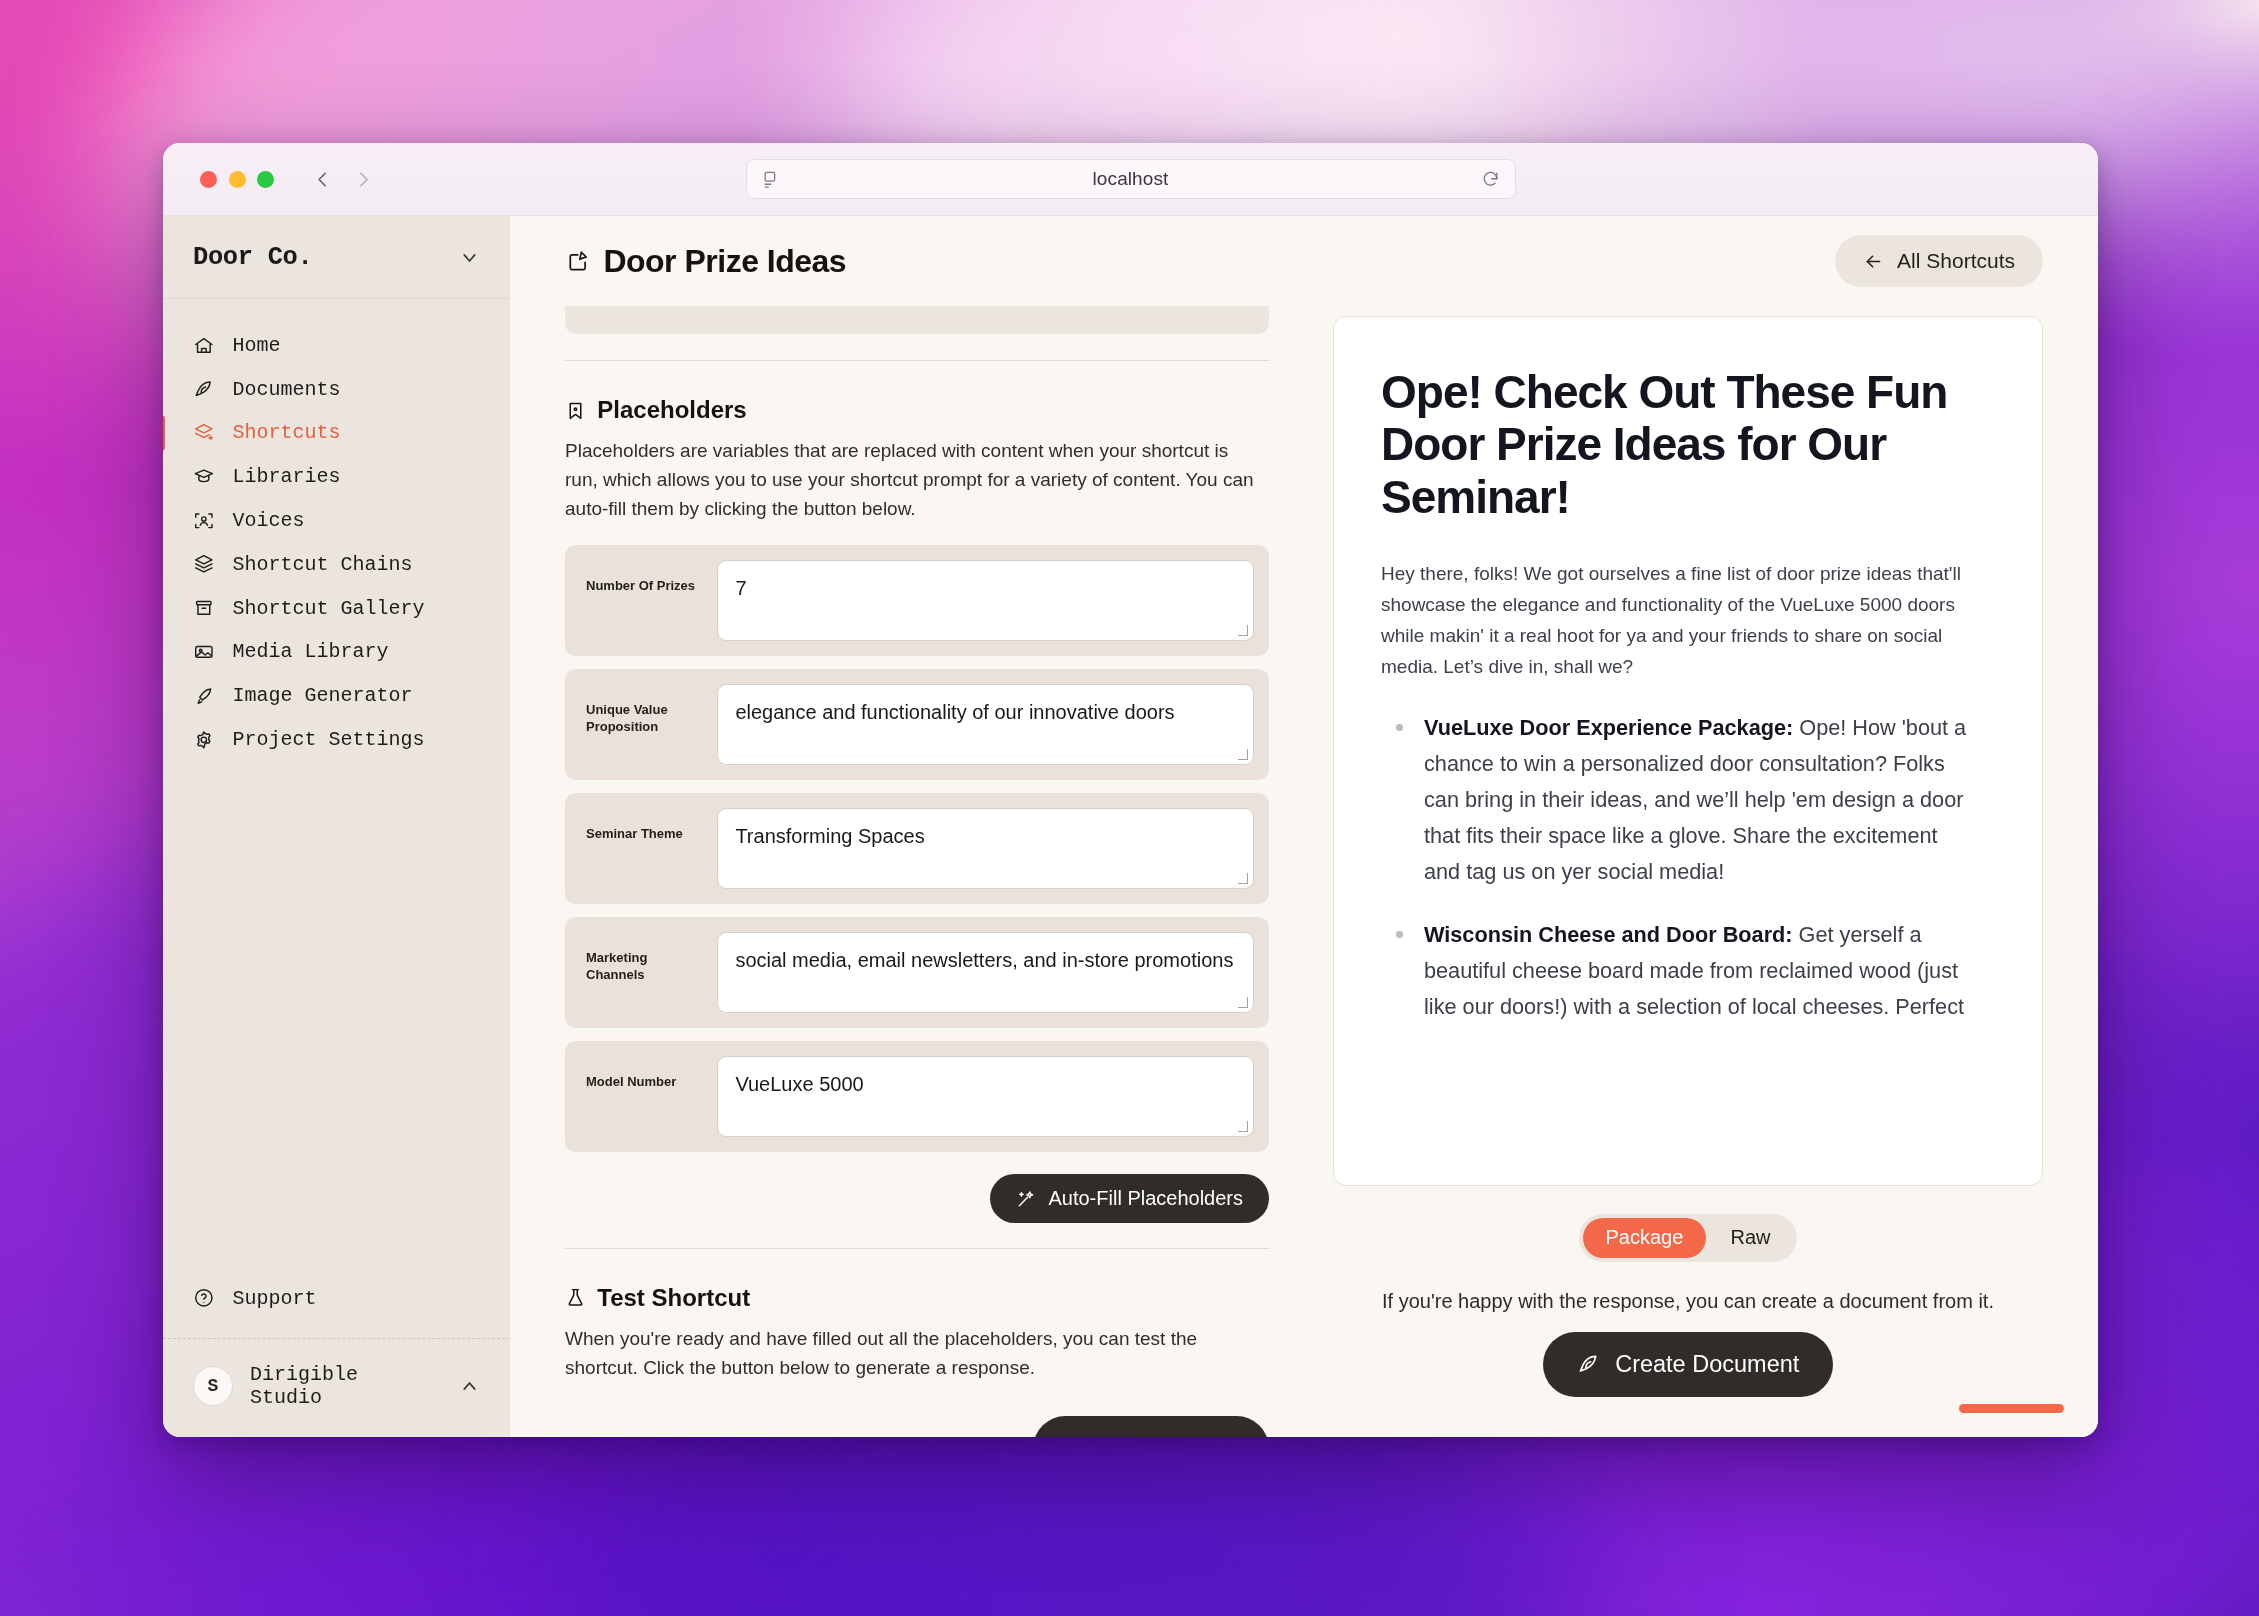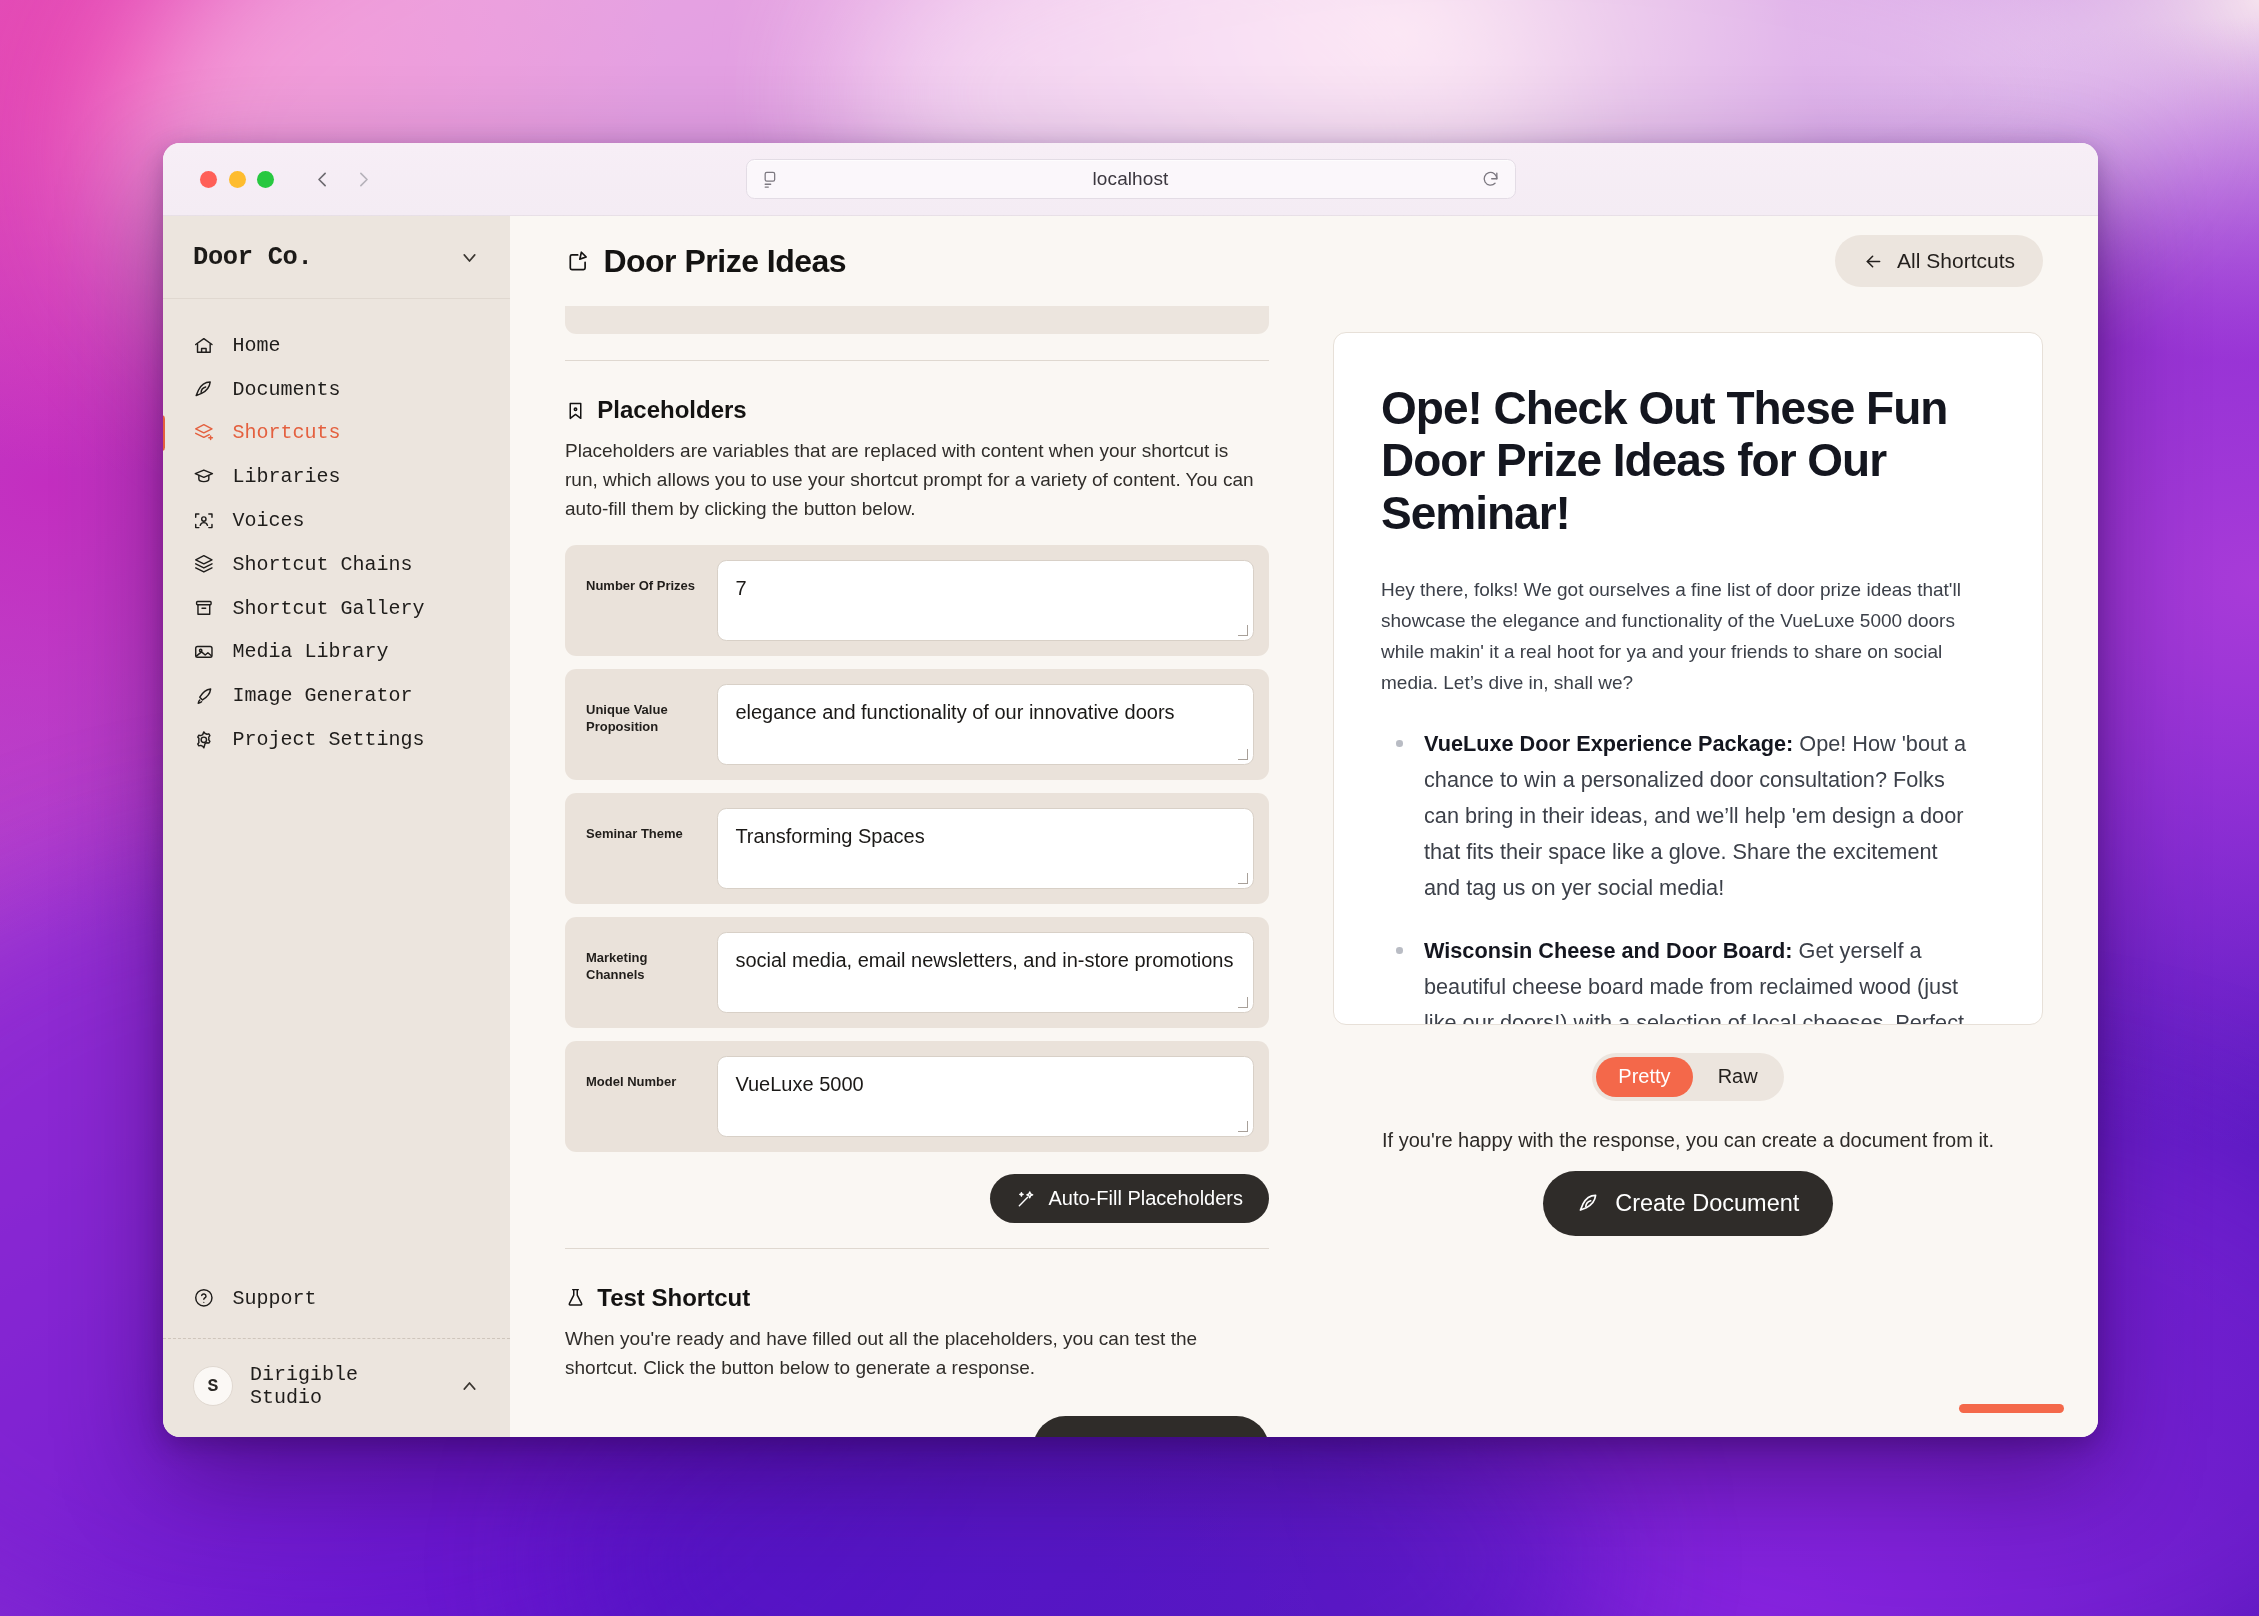--- a/index.html
+++ b/index.html
@@ -312,24 +312,24 @@
 
   .test-btn-row { display: flex; justify-content: flex-end; margin-top: 34px; }
 
   
   .rcol { flex: 1; min-width: 0; padding-left: 64px; display: flex; flex-direction: column; }
   .resp-card {
     background: #ffffff;
     border: 0.9px solid #e7e0d8;
     border-radius: 13px;
     padding: 49px 67px 0 47px;
-    height: 693px;
+    height: 870px;
     overflow: hidden;
     position: relative;
-    margin-top: 26px;
+    margin-top: 10px;
   }
   .resp-h1 {
     font-size: 46px;
     line-height: 1.14;
     font-weight: 800;
     color: #14161f;
     letter-spacing: -1px;
   }
   .resp-p {
     font-size: 19px;
@@ -723,21 +723,21 @@
                   <b>VueLuxe Door Experience Package:</b><span> Ope! How 'bout a chance to win a personalized door consultation? Folks can bring in their ideas, and we’ll help 'em design a door that fits their space like a glove. Share the excitement and tag us on yer social media!</span>
                 </li>
                 <li class="resp-li">
                   <b>Wisconsin Cheese and Door Board:</b><span> Get yerself a beautiful cheese board made from reclaimed wood (just like our doors!) with a selection of local cheeses. Perfect</span>
                 </li>
               </ul>
             </article>
 
             <div class="seg-wrap">
               <div class="seg">
-                <button class="on">Pretty</button>
+                <button class="on">Package</button>
                 <button>Raw</button>
               </div>
             </div>
 
             <p class="foot-note">If you're happy with the response, you can create a document from it.</p>
 
             <div class="create-row">
               <button class="dark-btn big">
                 <span style="display:flex;">
                   <svg width="23.5" height="23.5" viewBox="0 0 24 24" fill="none" stroke="currentColor" stroke-width="1.7" stroke-linecap="round" stroke-linejoin="round">

